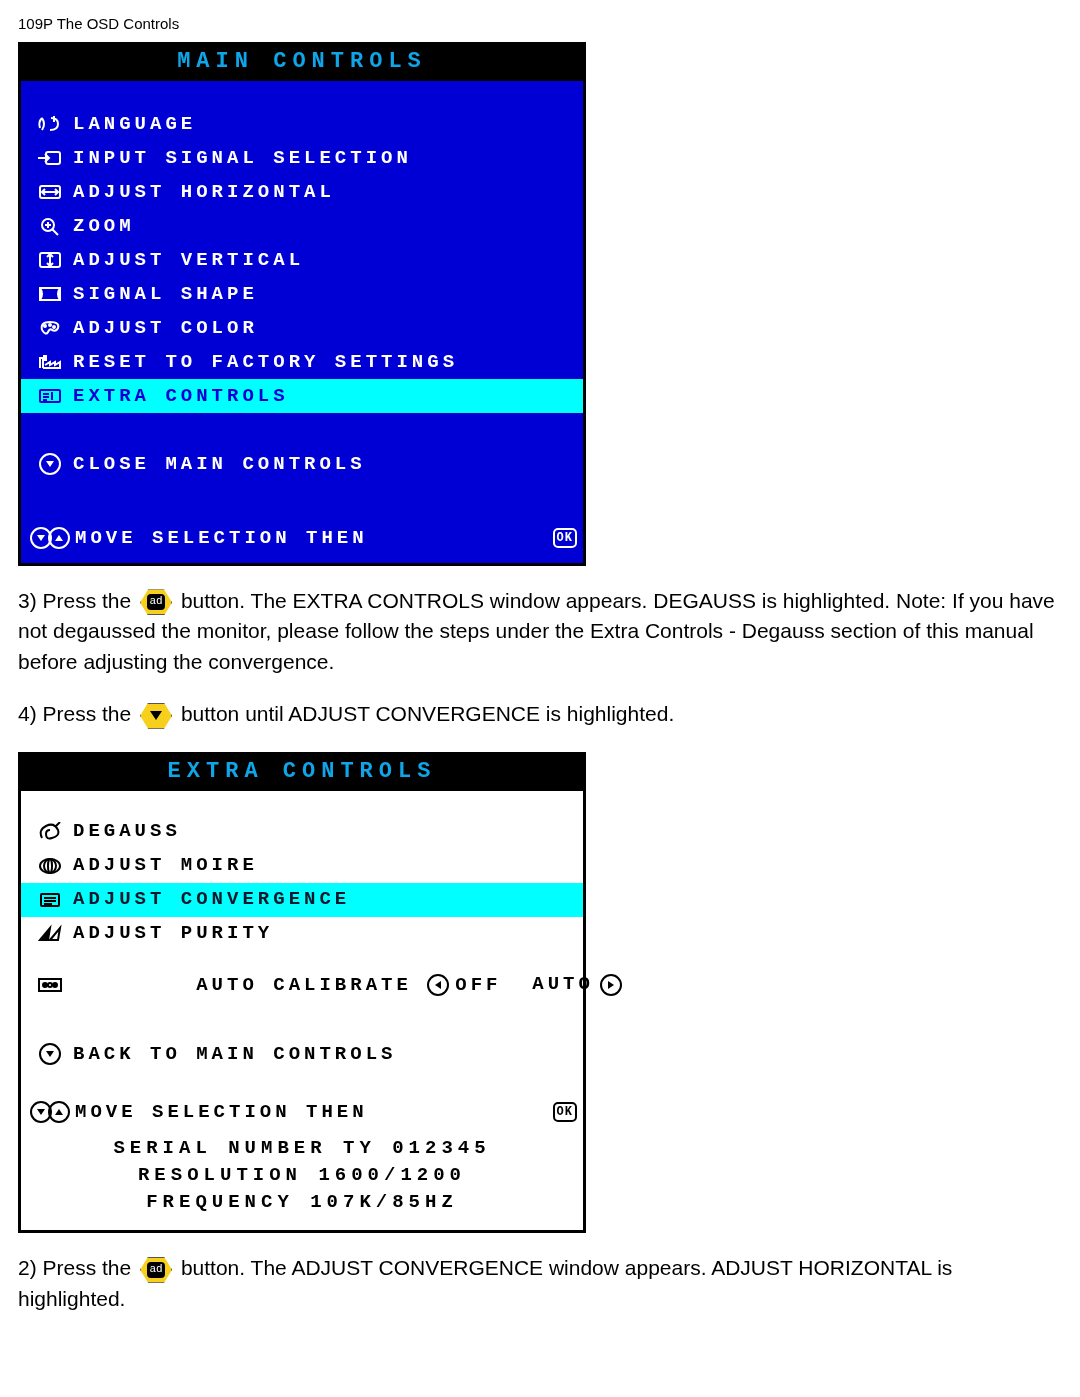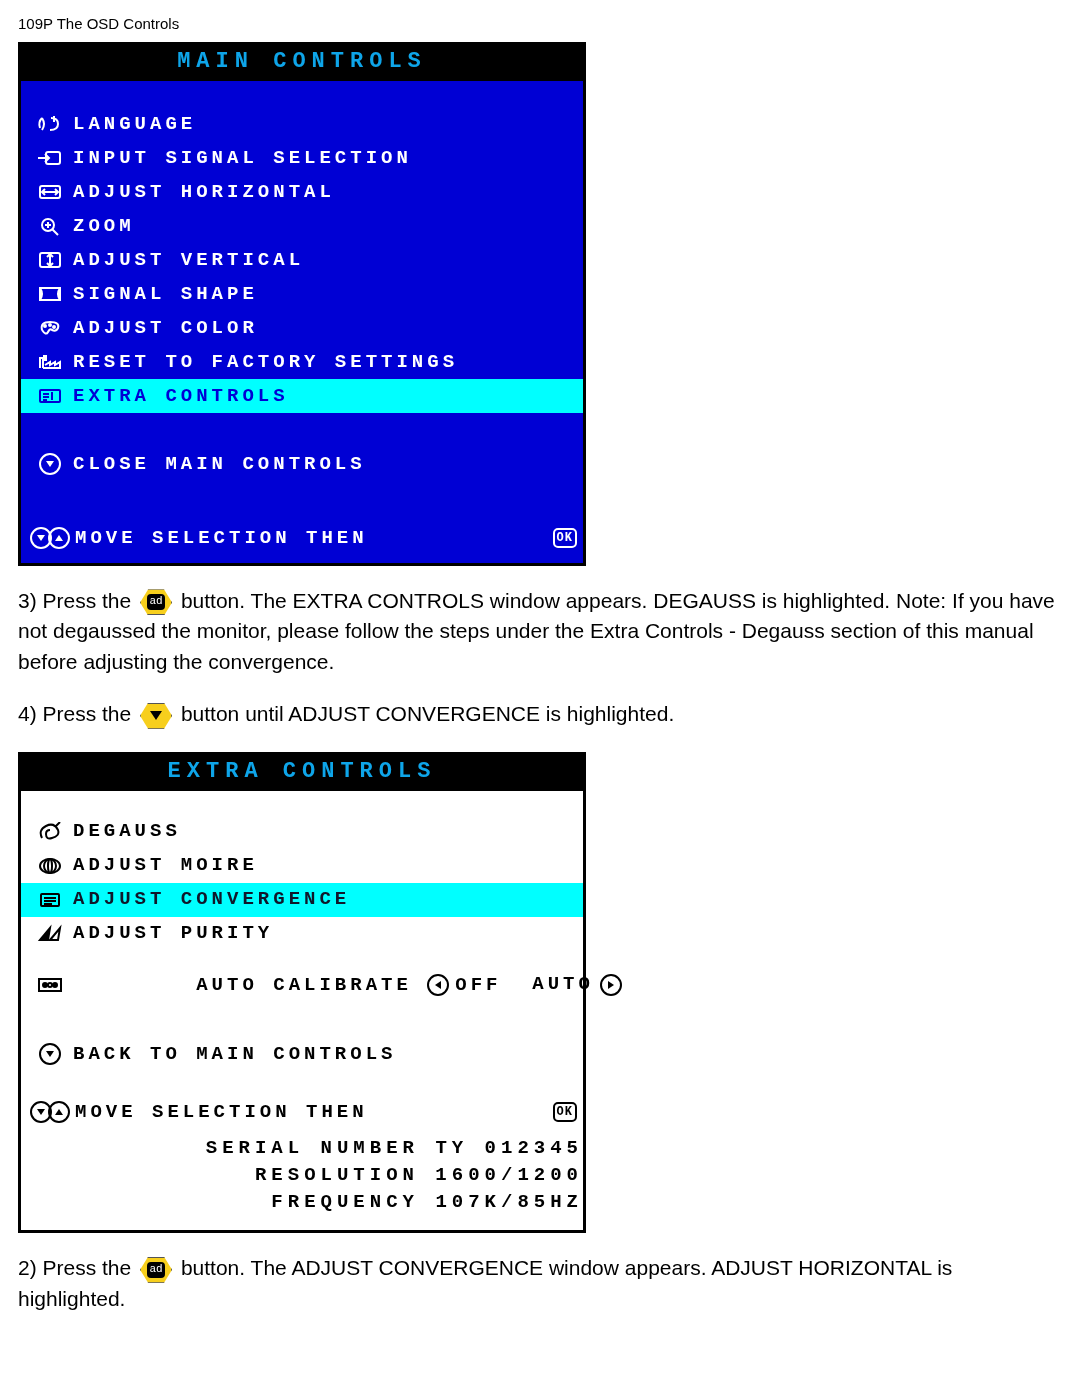--- a/index.html
+++ b/index.html
@@ -69,21 +69,21 @@
     align-items:center;
     justify-content:center;
     border:2px solid currentColor;
     border-radius:5px;
     font-size:12px;
     letter-spacing:1px;
     padding:0 2px;
     height:16px;
     margin-left:16px;
   }
-  .info-block { text-align:right; padding: 6px 0 14px; letter-spacing:5px; }
+  .info-block { text-align:center; padding: 6px 0 14px; letter-spacing:5px; }
   .info-line { padding:4px 0; }
   
   .para { font-size:21px; line-height:1.45; margin: 10px 0 22px; }
   .inline-btn {
     display:inline-flex;
     vertical-align:middle;
     align-items:center;
     justify-content:center;
     width:34px; height:26px;
     position:relative;

